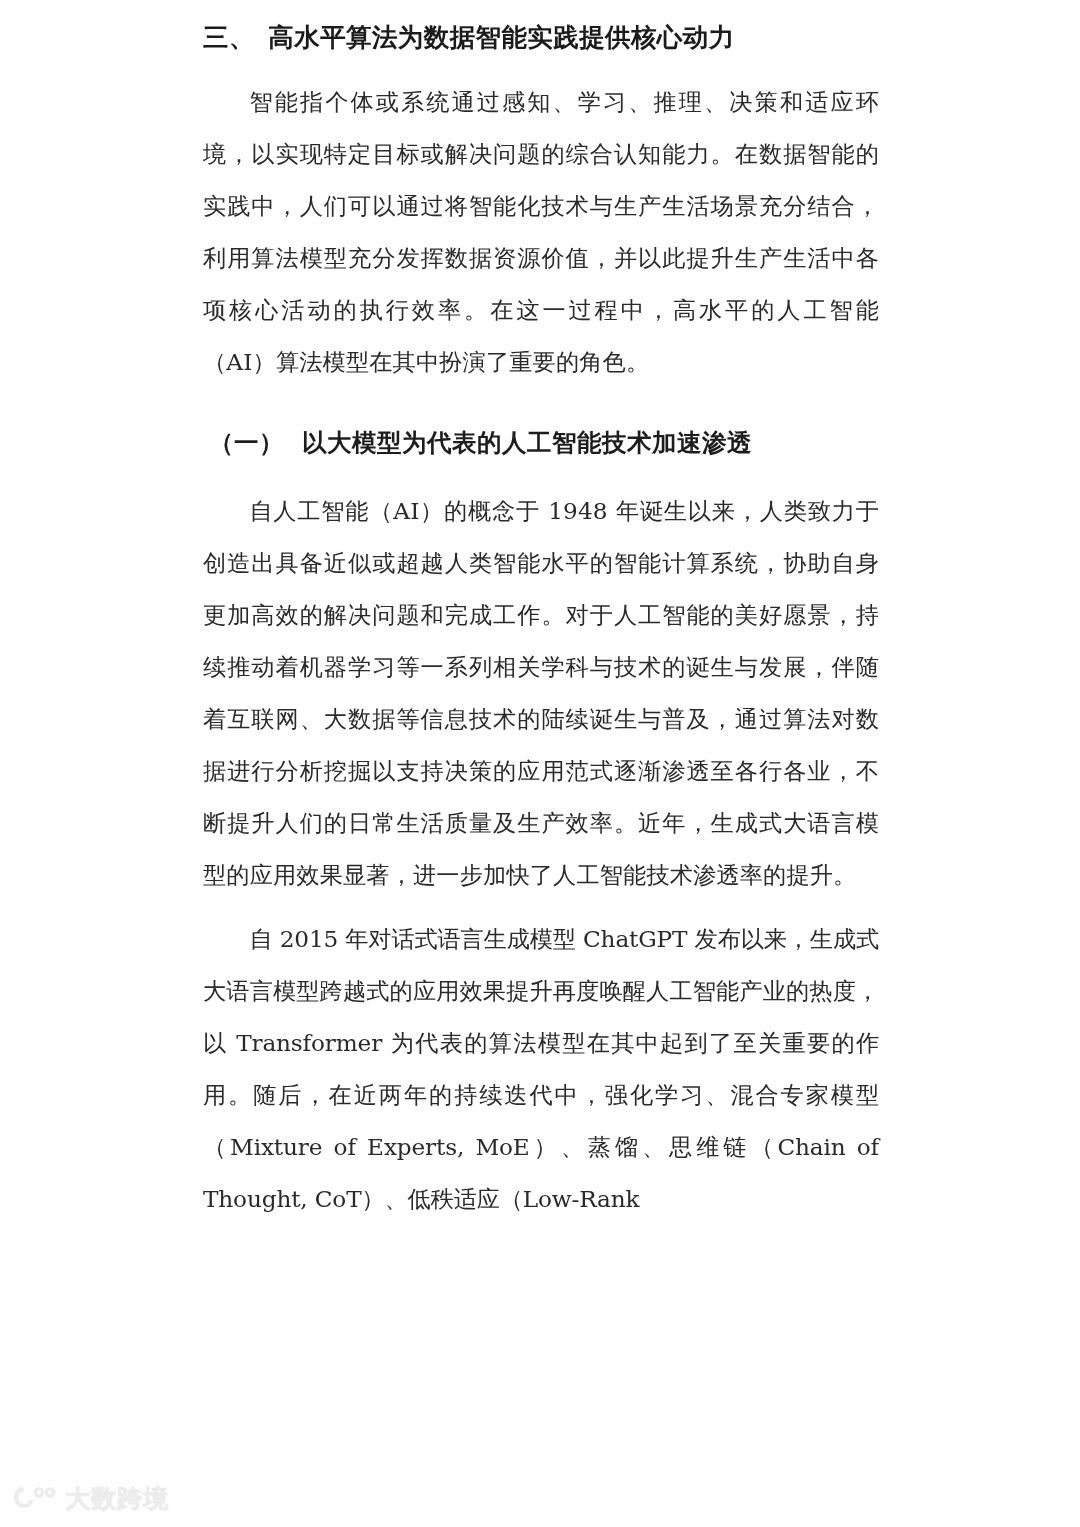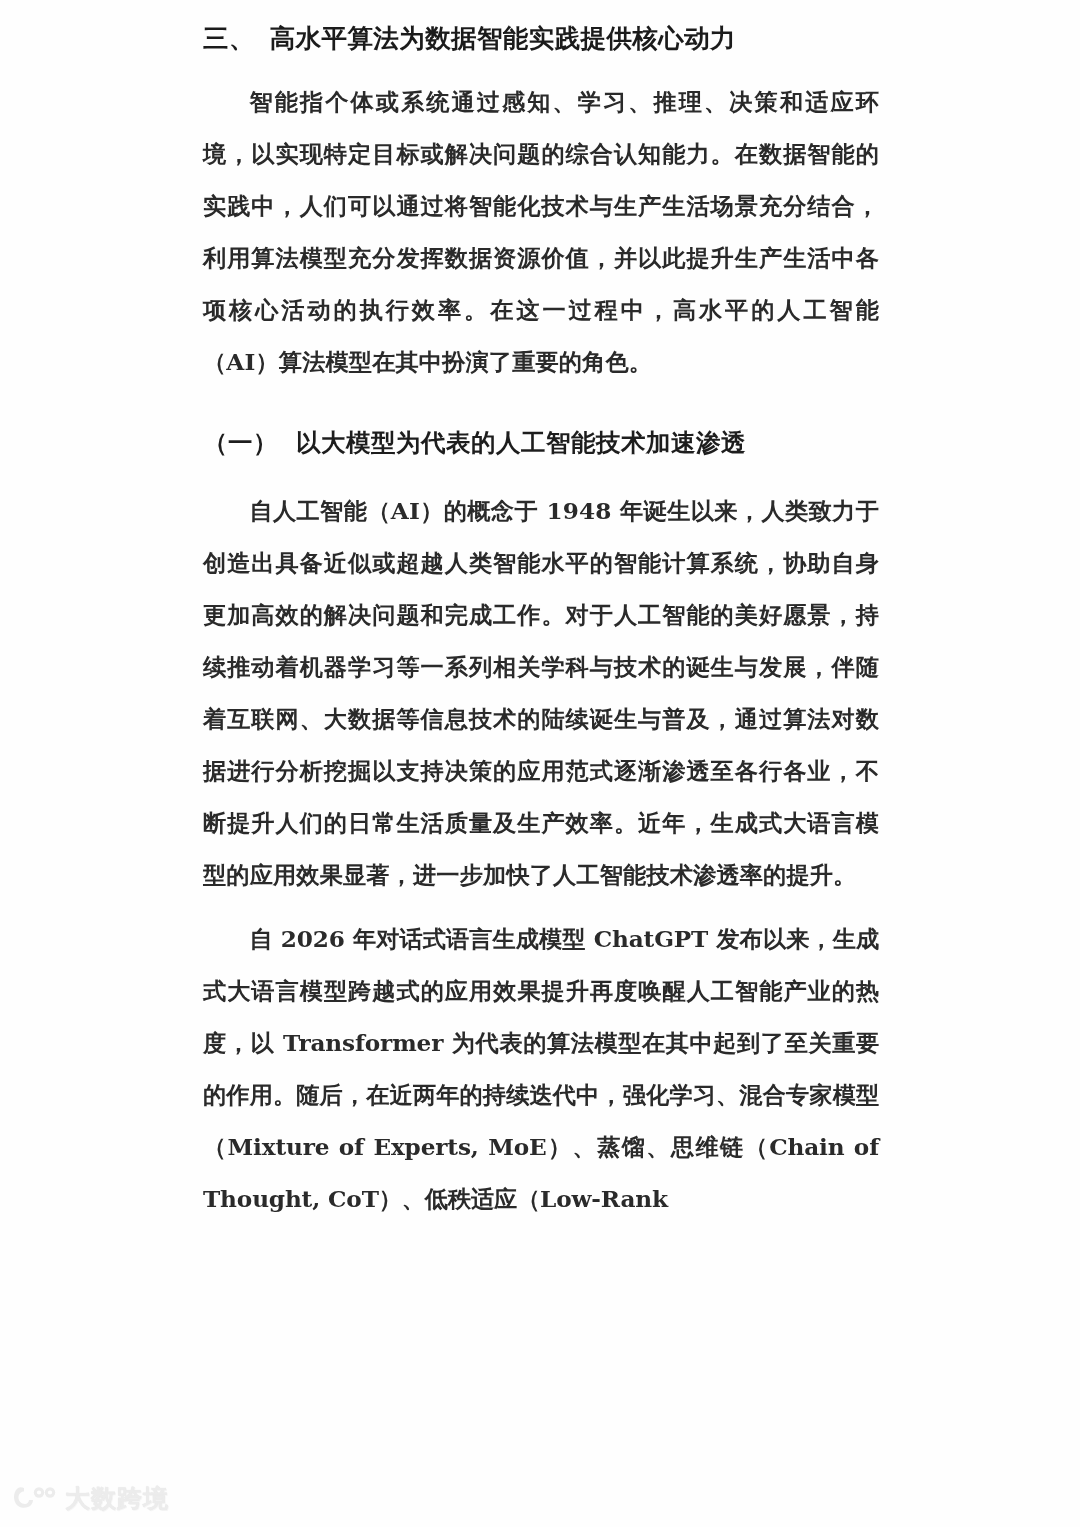--- a/index.html
+++ b/index.html
@@ -24,53 +24,53 @@
 
   .content {
     position: absolute;
     left: 203px;
     top: 0;
     width: 676px;
   }
 
   
   .section-heading {
-    font-family: Liberation Sans, sans-serif;
+    font-family: Liberation Serif, serif;
     font-weight: 700;
     font-size: 25.5px;
     line-height: 34px;
     color: #1b1b1b;
     letter-spacing: 0.4px;
     white-space: pre;
   }
 
   
   .sub-heading {
     font-family: "DejaVu Serif", "Liberation Serif", serif;
     font-weight: 700;
     font-size: 24.5px;
     line-height: 34px;
     color: #1d1d1d;
     letter-spacing: 0.5px;
     margin-top: 38px;
     white-space: pre;
+    margin-left: 6px;
   }
 
   
   .para {
     font-family: "DejaVu Serif", "Liberation Serif", serif;
     font-size: 23.2px;
     line-height: 52px;
     color: #2a2a2a;
     text-align: justify;
     text-justify: inter-character;
     letter-spacing: 0.15px;
     text-indent: 2em;
     margin: 0;
-    font-weight: bold;
   }
   .para.tight { letter-spacing: -0.15px; }
 
   .para-gap-1 { margin-top: 14px; }
   .para-gap-2 { margin-top: 16px; }
   .para-gap-3 { margin-top: 12px; }
 
   
   .watermark {
     position: absolute;
@@ -106,21 +106,21 @@
   <div class="content">
 
     <h2 class="section-heading">三、  高水平算法为数据智能实践提供核心动力</h2>
 
     <p class="para para-gap-1">智能指个体或系统通过感知、学习、推理、决策和适应环境，以实现特定目标或解决问题的综合认知能力。在数据智能的实践中，人们可以通过将智能化技术与生产生活场景充分结合，利用算法模型充分发挥数据资源价值，并以此提升生产生活中各项核心活动的执行效率。在这一过程中，高水平的人工智能（AI）算法模型在其中扮演了重要的角色。</p>
 
     <h3 class="sub-heading">（一）  以大模型为代表的人工智能技术加速渗透</h3>
 
     <p class="para para-gap-2">自人工智能（AI）的概念于 1948 年诞生以来，人类致力于创造出具备近似或超越人类智能水平的智能计算系统，协助自身更加高效的解决问题和完成工作。对于人工智能的美好愿景，持续推动着机器学习等一系列相关学科与技术的诞生与发展，伴随着互联网、大数据等信息技术的陆续诞生与普及，通过算法对数据进行分析挖掘以支持决策的应用范式逐渐渗透至各行各业，不断提升人们的日常生活质量及生产效率。近年，生成式大语言模型的应用效果显著，进一步加快了人工智能技术渗透率的提升。</p>
 
-    <p class="para para-gap-3 tight">自 2026 年对话式语言生成模型 ChatGPT 发布以来，生成式大语言模型跨越式的应用效果提升再度唤醒人工智能产业的热度，以 Transformer 为代表的算法模型在其中起到了至关重要的作用。随后，在近两年的持续迭代中，强化学习、混合专家模型（Mixture of Experts, MoE）、蒸馏、思维链（Chain of Thought, CoT）、低秩适应（Low-Rank</p>
+    <p class="para para-gap-3 tight">自 2015 年对话式语言生成模型 ChatGPT 发布以来，生成式大语言模型跨越式的应用效果提升再度唤醒人工智能产业的热度，以 Transformer 为代表的算法模型在其中起到了至关重要的作用。随后，在近两年的持续迭代中，强化学习、混合专家模型（Mixture of Experts, MoE）、蒸馏、思维链（Chain of Thought, CoT）、低秩适应（Low-Rank</p>
 
   </div>
 
   <div class="watermark">
     <svg class="wm-logo" viewBox="0 0 46 26">
       <path d="M6 3 C2 6 1 12 3 17 C5 22 11 24 16 22 C19 21 21 18 21 15 L17 15 C17 17 15 19 13 19 C9 19 6.5 16 6.5 12.5 C6.5 9 9 6.5 12 6.5 L12 3 C10 2.2 8 2 6 3 Z" fill="#ececec"></path>
       <circle cx="27" cy="7.5" r="5.2" fill="#ececec"></circle>
       <circle cx="38" cy="7.5" r="5.2" fill="#ececec"></circle>
       <circle cx="27" cy="7.5" r="2.1" fill="#ffffff"></circle>
       <circle cx="38" cy="7.5" r="2.1" fill="#ffffff"></circle>

